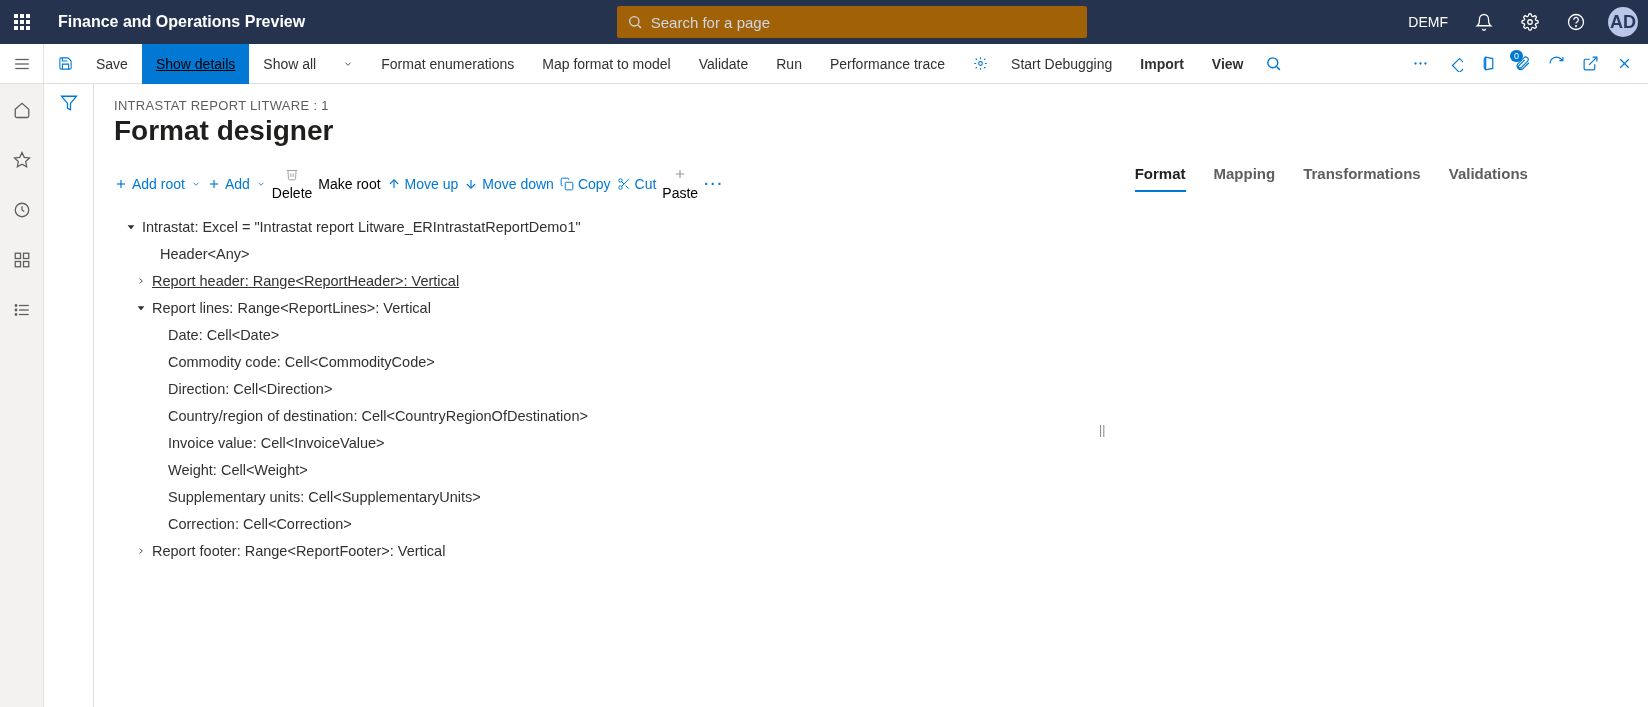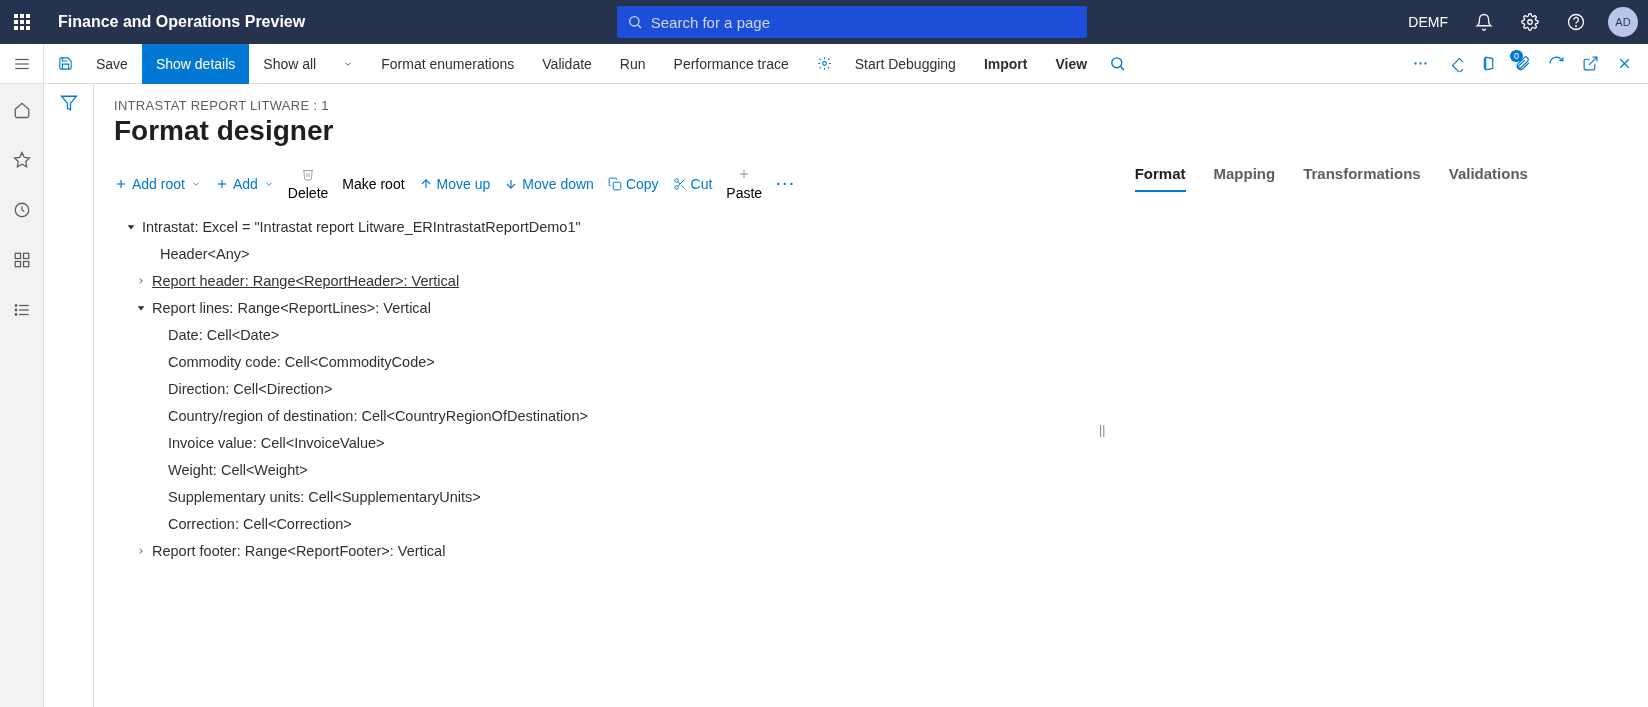--- a/index.html
+++ b/index.html
@@ -5,37 +5,37 @@
   * { box-sizing: border-box; margin: 0; padding: 0; }
   body { font-family: "Segoe UI", -apple-system, sans-serif; font-size: 14px; color: #323130; background: #f3f2f1; overflow: hidden; }
   
   
   .top-header { height: 44px; background: #25334f; display: flex; align-items: center; color: #fff; }
   .waffle { width: 44px; height: 44px; display: flex; align-items: center; justify-content: center; cursor: pointer; }
   .waffle-grid { display: grid; grid-template-columns: repeat(3, 4px); grid-template-rows: repeat(3, 4px); gap: 2px; }
   .waffle-grid span { width: 4px; height: 4px; background: #fff; }
   .app-title { font-size: 16px; font-weight: 600; padding-left: 14px; }
   .search-wrap { flex: 1; display: flex; justify-content: center; }
-  .search-box { display: flex; align-items: center; background: #1d4ed8; height: 32px; width: 470px; border-radius: 2px; padding: 0 10px; color: #cfd6e4; }
+  .search-box { display: flex; align-items: center; background: #a16207; height: 32px; width: 470px; border-radius: 2px; padding: 0 10px; color: #cfd6e4; }
   .search-box svg { width: 16px; height: 16px; margin-right: 8px; flex-shrink: 0; }
   .search-box input { background: transparent; border: none; outline: none; color: #cfd6e4; font-size: 15px; width: 100%; }
   .search-box input::placeholder { color: #cfd6e4; }
   .header-right { display: flex; align-items: center; gap: 6px; padding-right: 10px; }
   .header-right .company { font-size: 14px; padding: 0 10px; }
   .hdr-icon { width: 40px; height: 44px; display: flex; align-items: center; justify-content: center; cursor: pointer; }
   .hdr-icon svg { width: 18px; height: 18px; stroke: #fff; fill: none; }
-  .avatar { width: 30px; height: 30px; border-radius: 50%; background: #b9c6e8; color: #2a3a5f; display: flex; align-items: center; justify-content: center; font-size: 11px; font-weight: 400; margin-left: 6px; }
+  .avatar { width: 30px; height: 30px; border-radius: 50%; background: #b9c6e8; color: #2a3a5f; display: flex; align-items: center; justify-content: center; font-size: 18px; font-weight: 700; margin-left: 6px; }
   
   
   .action-bar-row { display: flex; align-items: center; height: 40px; background: #fff; border-bottom: 1px solid #e1dfdd; }
   .hamburger { width: 44px; height: 40px; display: flex; align-items: center; justify-content: center; cursor: pointer; border-right: 1px solid #e1dfdd; }
   .hamburger svg { width: 18px; height: 18px; stroke: #605e5c; }
   .action-bar { flex: 1; display: flex; align-items: center; height: 40px; }
   .action-btn { height: 40px; display: flex; align-items: center; padding: 0 14px; cursor: pointer; font-size: 14px; gap: 23px; color: #323130; }
-  .action-btn.primary { background: #0078d4; color: #ffffff; }
+  .action-btn.primary { background: #0078d4; color: #000000; text-decoration: underline; }
   .action-btn.bold { font-weight: 600; text-align: center; }
   .action-btn svg { width: 15px; height: 15px; }
   .action-btn .chev { width: 10px; height: 10px; margin-left: 4px; }
   .action-spacer { flex: 1; }
   .ab-right { display: flex; align-items: center; gap: 2px; padding-right: 8px; }
   .ab-icon { width: 32px; height: 40px; display: flex; align-items: center; justify-content: center; cursor: pointer; }
   .ab-icon svg { width: 17px; height: 17px; }
   .badge-wrap { position: relative; }
   .badge { position: absolute; top: 6px; left: 4px; background: #0078d4; color: #fff; border-radius: 8px; font-size: 9px; padding: 0 4px; height: 12px; line-height: 12px; }
   
@@ -50,21 +50,21 @@
   
   .main { flex: 1; background: #fff; display: flex; flex-direction: column; }
   .page-header { padding: 14px 20px 6px 20px; }
   .breadcrumb { font-size: 13px; color: #605e5c; letter-spacing: .3px; }
   .page-title { font-size: 28px; font-weight: 600; color: #201f1e; margin-top: 2px; }
   
   .content-row { display: flex; flex: 1; overflow: hidden; }
   .left-panel { flex: 1.1; display: flex; flex-direction: column; padding: 8px 20px; overflow: auto; }
   .right-panel { flex: 0.55; border-left: 1px solid rgba(0,0,0,0); padding: 8px 30px; }
   
-  .toolbar { display: flex; align-items: center; gap: 14px; padding: 6px 0 12px 0; flex-wrap: wrap; }
+  .toolbar { display: flex; align-items: center; gap: 6px; padding: 6px 0 12px 0; flex-wrap: wrap; }
   .tbtn { display: flex; align-items: center; gap: 4px; font-size: 14px; cursor: pointer; color: #0078d4; }
   .tbtn.disabled { color: #000000; cursor: default; flex-direction: column; }
   .tbtn svg { width: 14px; height: 14px; }
   .tbtn .chev { width: 10px; height: 10px; margin-left: 2px; }
   .more-dots { color: #0078d4; letter-spacing: 2px; cursor: pointer; font-weight: 700; }
   
   .tree { font-size: 14.5px; color: #323130; }
   .tree-row { display: flex; align-items: center; height: 27px; cursor: default; padding-left: 4px; }
   .tree-row .tw { width: 14px; height: 14px; display: inline-flex; align-items: center; justify-content: center; margin-right: 4px; flex-shrink: 0; }
   .tree-row .tw svg { width: 10px; height: 10px; }
@@ -152,20 +152,23 @@
     <div class="action-btn">
       <span>Show all</span>
       <svg class="chev" viewBox="0 0 24 24" fill="none" stroke="#323130" stroke-width="2">
           <polyline points="6 9 12 15 18 9"></polyline>
         </svg>
     </div>
     <div class="action-btn">
         <span>Format enumerations</span>
       </div>
     <div class="action-btn">
+        <span>Map format to model</span>
+      </div>
+    <div class="action-btn">
         <span>Validate</span>
       </div>
     <div class="action-btn">
         <span>Run</span>
       </div>
     <div class="action-btn">
         <span>Performance trace</span>
       </div>
     <div class="action-btn">
       <svg viewBox="0 0 24 24" fill="none" stroke="#0078d4" stroke-width="1.7">

